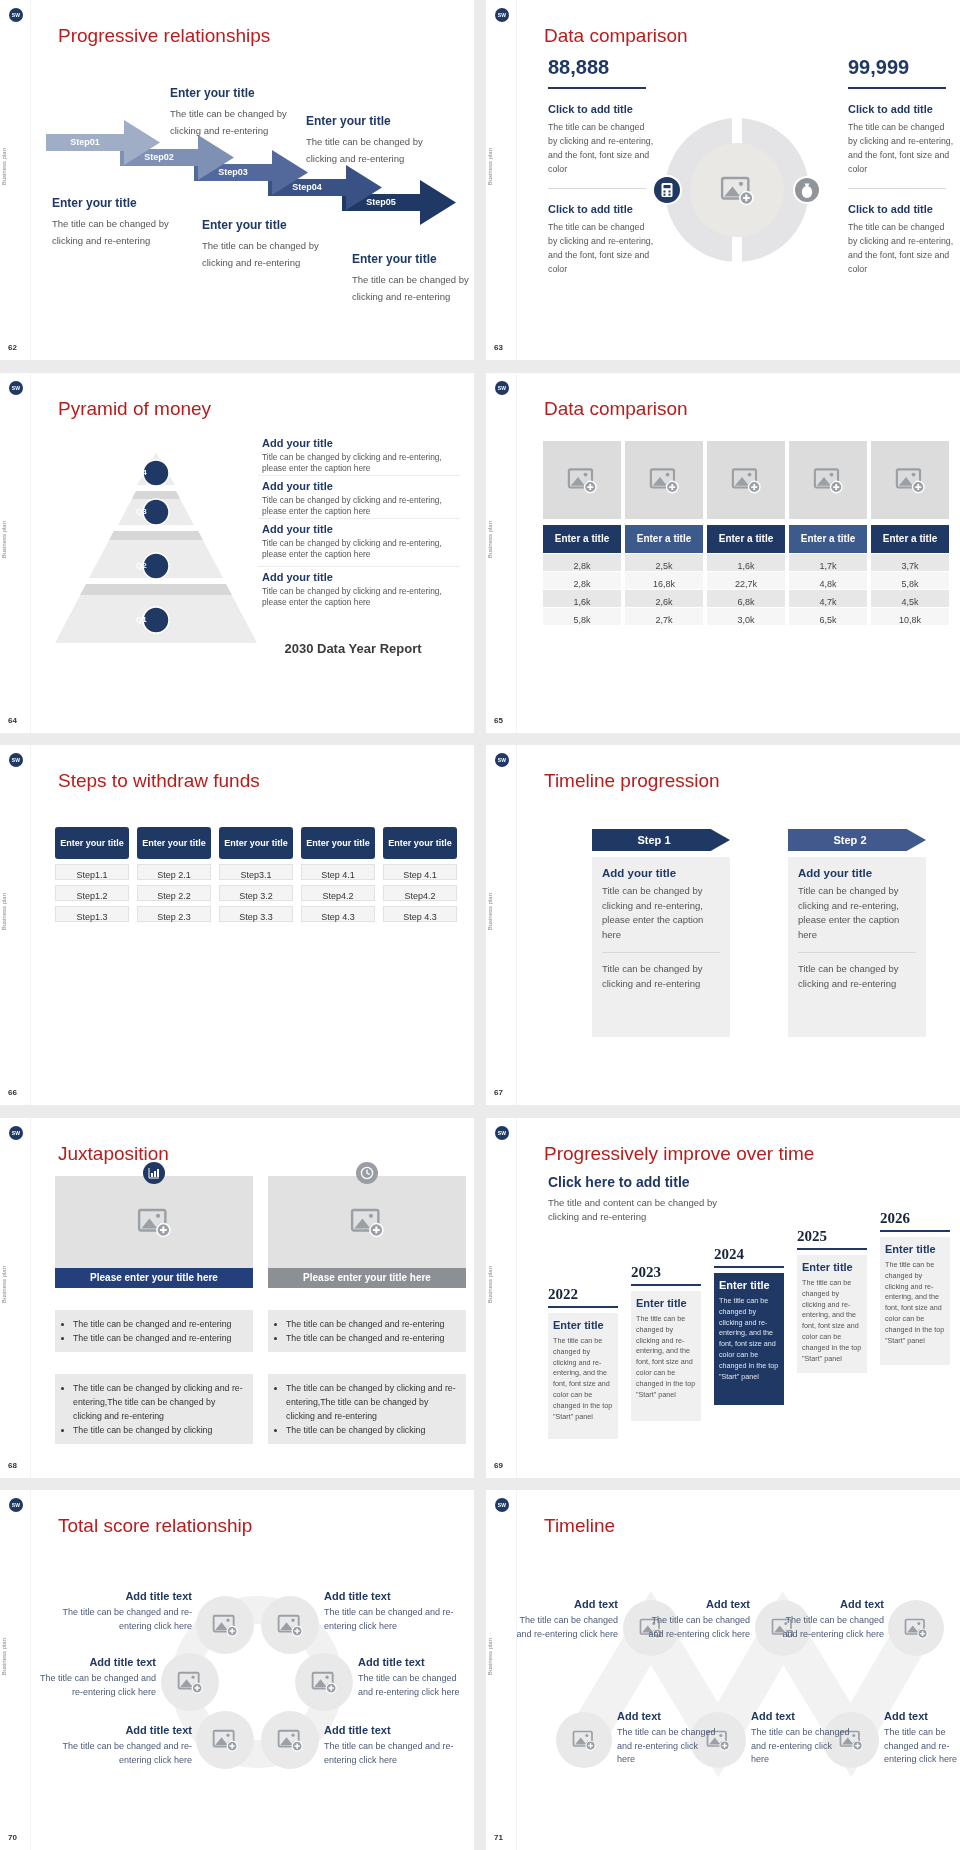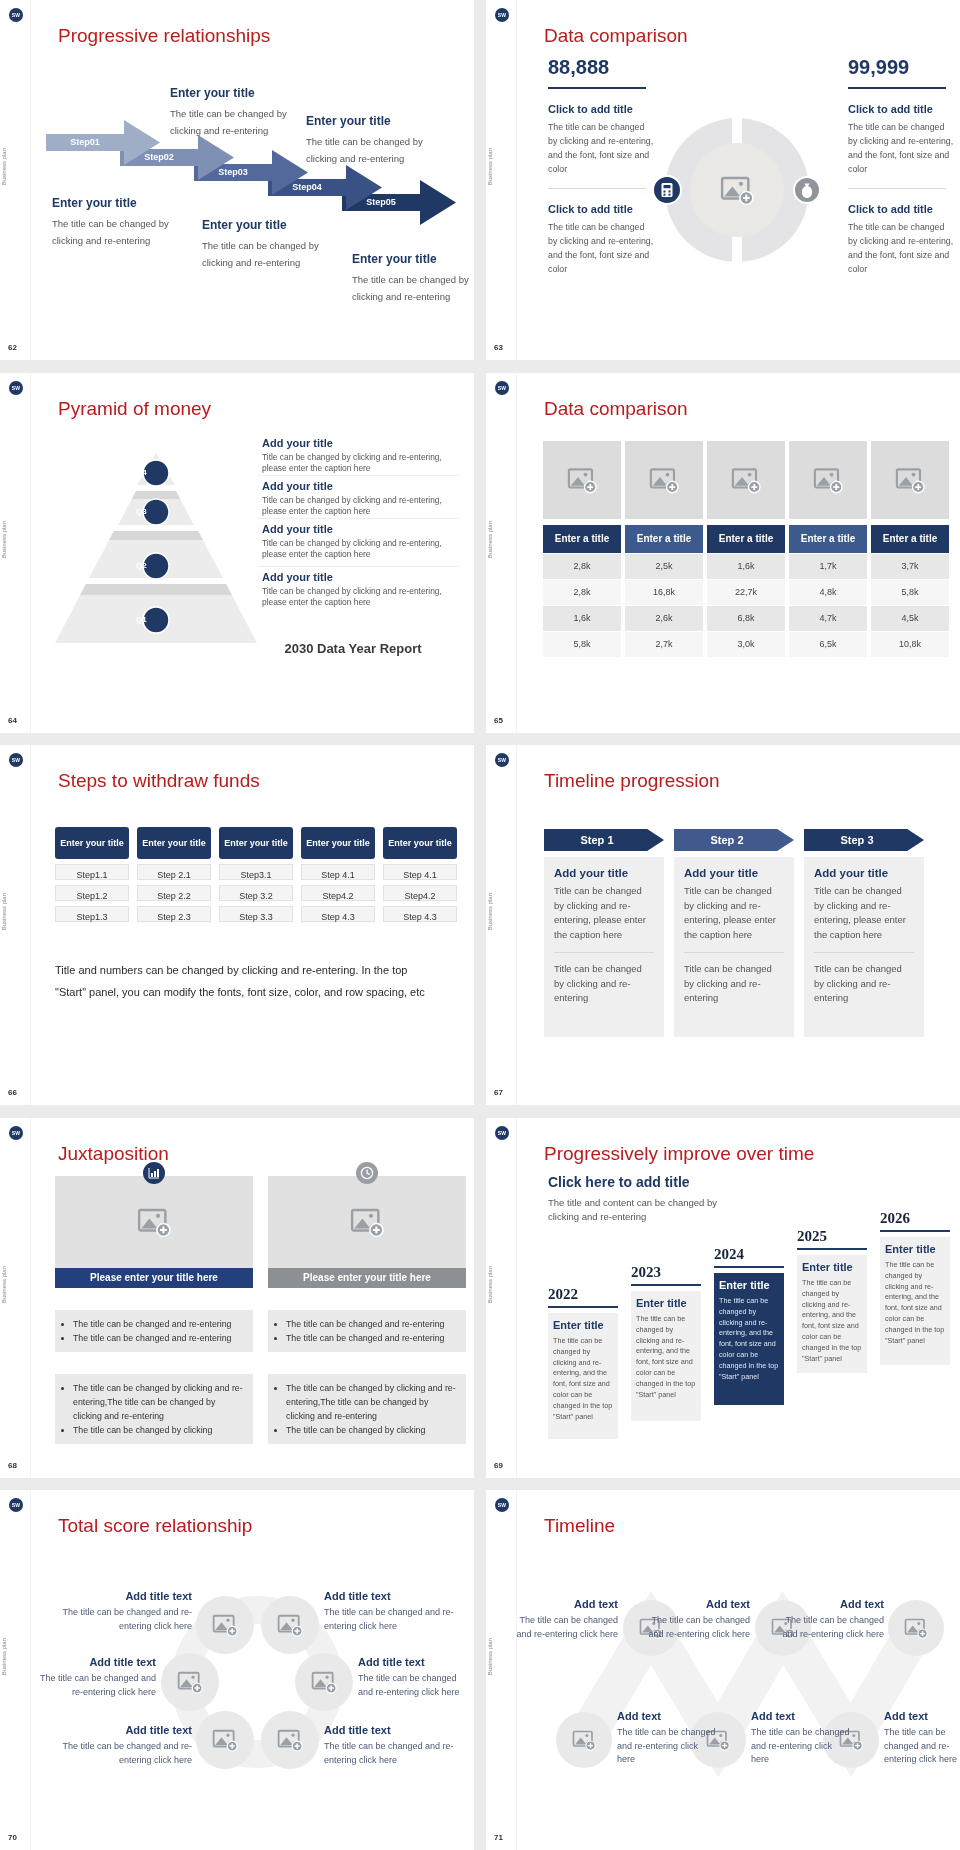--- a/index.html
+++ b/index.html
@@ -30,30 +30,30 @@
   .s64row .hd{font-size:11px;}
   .s64row .cap{font-size:8.4px;line-height:1.4;margin-top:3px;}
   .s64line{position:absolute;left:258px;width:202px;height:1px;background:#ededed;}
   .s64q{position:absolute;width:40px;text-align:left;color:#fff;font-size:8px;font-weight:bold;}
   .s64foot{position:absolute;left:258px;top:268px;width:190px;text-align:center;font-size:13px;font-weight:bold;color:#3b3b3b;}
   
   .s65grid{position:absolute;left:57px;top:68px;display:grid;grid-template-columns:repeat(5,78px);gap:4px;}
   .s65img{height:78px;background:#dcdcdc;display:flex;align-items:center;justify-content:center;}
   .s65h{height:28px;line-height:28px;text-align:center;color:#fff;font-size:10px;font-weight:bold;margin-top:6px;}
   .s65h.dark{background:#1f3864;} .s65h.mid{background:#3d5a8c;}
-  .s65c{height:25px;line-height:25px;text-align:center;font-size:9px;color:#444;margin-top:1px;}
+  .s65c{height:17px;line-height:25px;text-align:center;font-size:9px;color:#444;margin-top:1px;}
   .s65c.odd{background:#e7e7e7;} .s65c.even{background:#f6f6f6;}
   
   .s66grid{position:absolute;left:55px;top:82px;display:grid;grid-template-columns:repeat(5,74px);gap:8px;}
   .s66h{background:#1f3864;border-radius:3px;color:#fff;font-size:9px;font-weight:bold;text-align:center;height:32px;display:flex;align-items:center;justify-content:center;padding:0 3px;box-sizing:border-box;}
   .s66b{margin-top:5px;height:16px;line-height:20px;background:#f4f4f4;border:1px solid #e2e2e2;font-size:9px;color:#333;text-align:center;box-sizing:border-box;}
   .s66note{position:absolute;left:55px;top:214px;width:372px;font-size:11px;color:#2b2b2b;line-height:2.0;}
   
   .s67wrap{position:absolute;left:58px;top:84px;display:flex;gap:10px;}
-  .s67col{width:120px;}
+  .s67col{width:138px;margin-left:48px;}
   .s67banner{height:22px;line-height:22px;color:#fff;font-weight:bold;font-size:11px;text-align:center;padding-right:14px;box-sizing:border-box;clip-path:polygon(0 0,86% 0,100% 50%,86% 100%,0 100%);}
   .s67banner.b1,.s67banner.b3{background:#1f3864;} .s67banner.b2{background:#41598c;}
   .s67panel{margin-top:6px;background:#efeff0;height:180px;padding:10px;box-sizing:border-box;}
   .s67panel .hd{font-size:11.5px;}
   .s67panel .cap{font-size:9.5px;line-height:1.55;margin-top:5px;}
   .s67hr{height:1px;background:#d8d8d8;margin:9px 0;}
   
   .s68col{position:absolute;top:44px;width:198px;}
   .s68badge{width:22px;height:22px;border-radius:50%;margin:0 auto -8px auto;position:relative;z-index:2;display:flex;align-items:center;justify-content:center;}
   .s68badge.bnavy{background:#1f3864;} .s68badge.bgray{background:#9a9da3;}
@@ -332,21 +332,20 @@
         <div class="s66b">Step4.2</div>
         <div class="s66b">Step 4.3</div>
       </div>
       <div>
         <div class="s66h">Enter your title</div>
         <div class="s66b">Step 4.1</div>
         <div class="s66b">Step4.2</div>
         <div class="s66b">Step 4.3</div>
       </div>
     </div>
-    <div class="s66note">Title and numbers can be changed by clicking and re-entering. In the top "Start" panel, you can modify the fonts, font size, color, and row spacing, etc</div>
     <div class="pagenum">66</div>
   </div>
 
   <div class="slide">
     <div class="logo">SW</div>
     <div class="vline"></div>
     <div class="brand">Business plan</div>
     <div class="s-title">Timeline progression</div>
     <div class="s67wrap">
       <div class="s67col">

